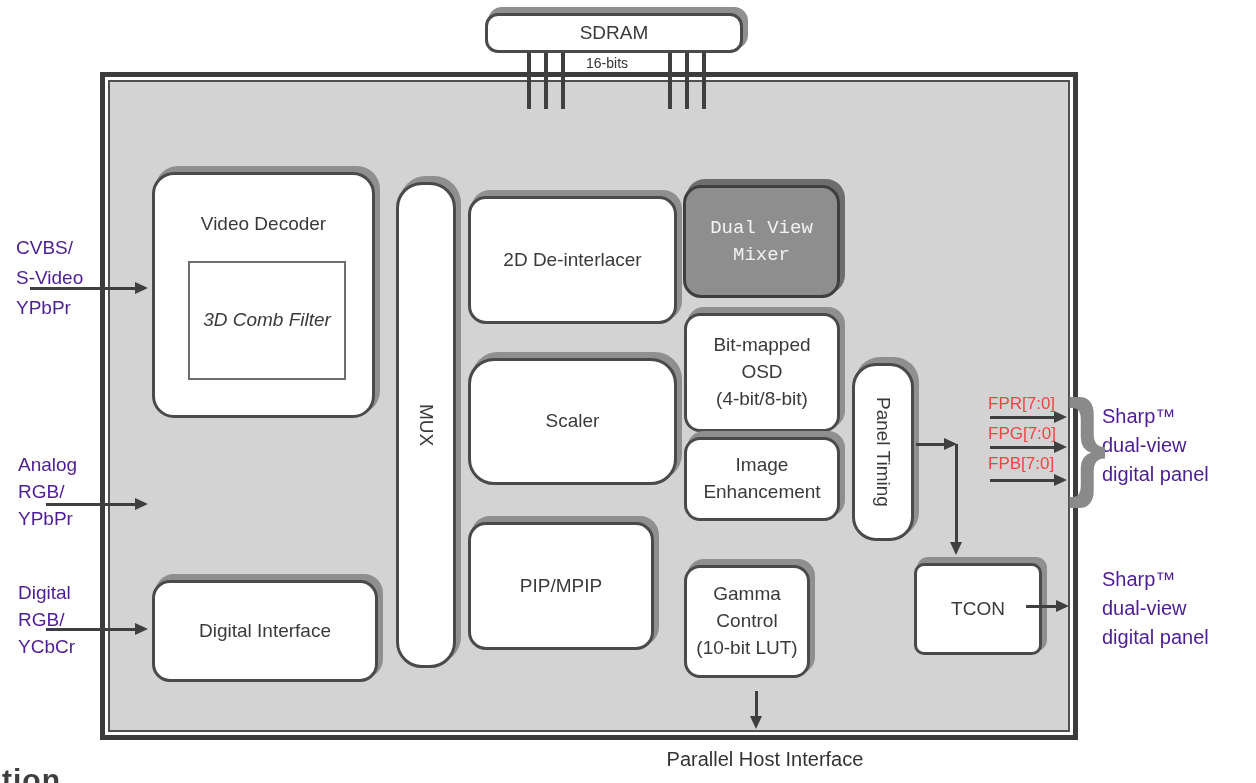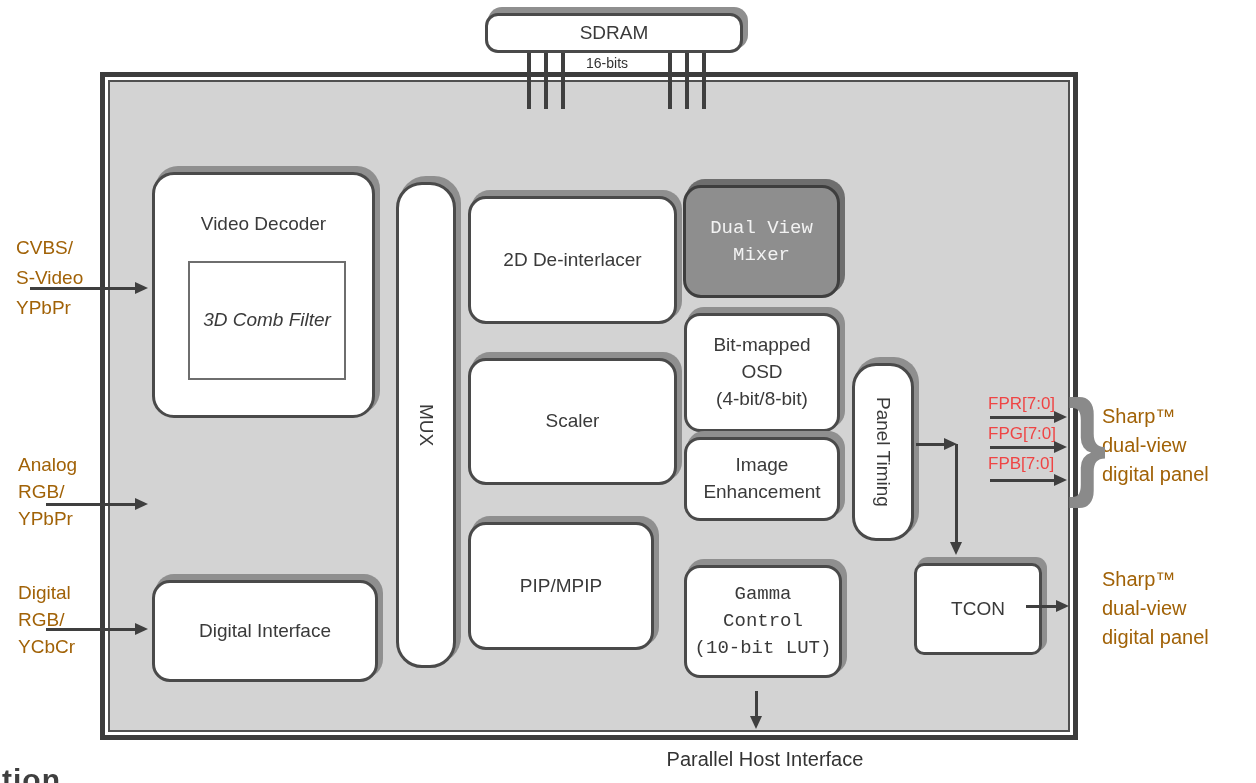--- a/index.html
+++ b/index.html
@@ -41,21 +41,21 @@
   .bus { position:absolute; width:4px; top:53px; height:56px; background:#3f3f3f; z-index:4; }
   .shaft-h { position:absolute; height:3px; background:#3f3f3f; z-index:4; }
   .shaft-v { position:absolute; width:3px;  background:#3f3f3f; z-index:4; }
   .head-r { position:absolute; width:0; height:0; z-index:4;
     border-top:6px solid transparent; border-bottom:6px solid transparent;
     border-left:13px solid #3f3f3f; }
   .head-d { position:absolute; width:0; height:0; z-index:4;
     border-left:6px solid transparent; border-right:6px solid transparent;
     border-top:13px solid #3f3f3f; }
   
-  .txt { position:absolute; z-index:2; white-space:pre-line; font-size:19px; color:#a16207; }
+  .txt { position:absolute; z-index:2; white-space:pre-line; font-size:19px; color:#4c1d95; }
   .sig { position:absolute; z-index:4; font-size:17px; color:#ef4444; white-space:nowrap; }
   .bus-width { position:absolute; z-index:4; font-size:14px; color:#333333; }
   .brace {
     position:absolute; left:1064px; top:374px; z-index:4; color:#8a8a8a;
     font-size:118px; line-height:136px; font-weight:bold; transform:scaleX(0.85);
   }
   .host-label { position:absolute; left:600px; top:748px; width:330px; text-align:center;
     font-size:20px; color:#333333; z-index:2; }
   .corner-frag { position:absolute; left:2px; top:763px; font-size:30px; font-weight:bold;
     color:#3f3f3f; letter-spacing:1px; z-index:5; }
@@ -95,41 +95,41 @@
     <span class="lbl">Digital Interface</span>
   </div>
 
   <div class="box" style="left:396px;top:182px;width:60px;height:486px;border-radius:26px;">
     <span class="lbl vlabel">MUX</span>
   </div>
 
   <div class="box" style="left:468px;top:196px;width:209px;height:128px;border-radius:18px;">
     <span class="lbl">2D De-interlacer</span>
   </div>
-  <div class="box" style="left:468px;top:358px;width:209px;height:127px;border-radius:18px;">
+  <div class="box" style="left:468px;top:358px;width:209px;height:127px;border-radius:26px;">
     <span class="lbl">Scaler</span>
   </div>
   <div class="box" style="left:468px;top:522px;width:186px;height:128px;border-radius:18px;">
     <span class="lbl">PIP/MPIP</span>
   </div>
 
   <div class="box dark" style="left:683px;top:185px;width:157px;height:113px;border-radius:18px;font-family:Liberation Mono, monospace;">
     <span class="lbl">Dual View
 Mixer</span>
   </div>
   <div class="box" style="left:684px;top:313px;width:156px;height:119px;border-radius:16px;">
     <span class="lbl">Bit-mapped
 OSD
 (4-bit/8-bit)</span>
   </div>
   <div class="box" style="left:684px;top:437px;width:156px;height:84px;border-radius:16px;">
     <span class="lbl">Image
 Enhancement</span>
   </div>
-  <div class="box" style="left:684px;top:565px;width:158px;height:113px;border-radius:16px;font-family:Liberation Mono, monospace;">
+  <div class="box" style="left:684px;top:565px;width:126px;height:113px;border-radius:16px;">
     <span class="lbl">Gamma
 Control
 (10-bit LUT)</span>
   </div>
 
   <div class="box" style="left:852px;top:363px;width:62px;height:178px;border-radius:24px;">
     <span class="lbl vlabel">Panel Timing</span>
   </div>
 
   <div class="box" style="left:914px;top:563px;width:128px;height:92px;border-radius:10px;">

